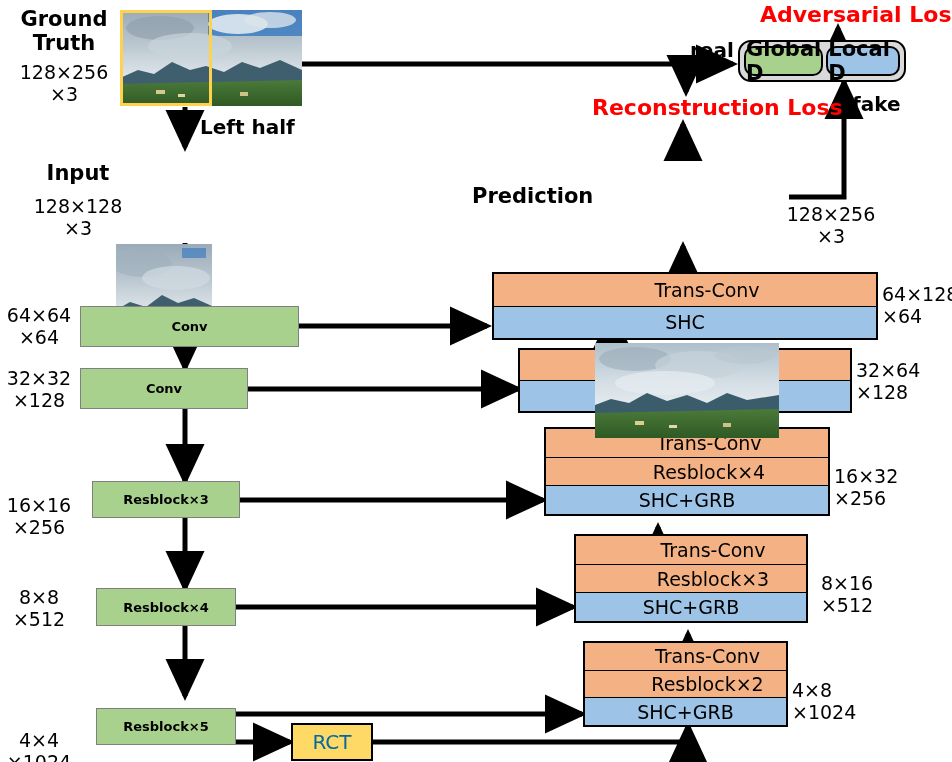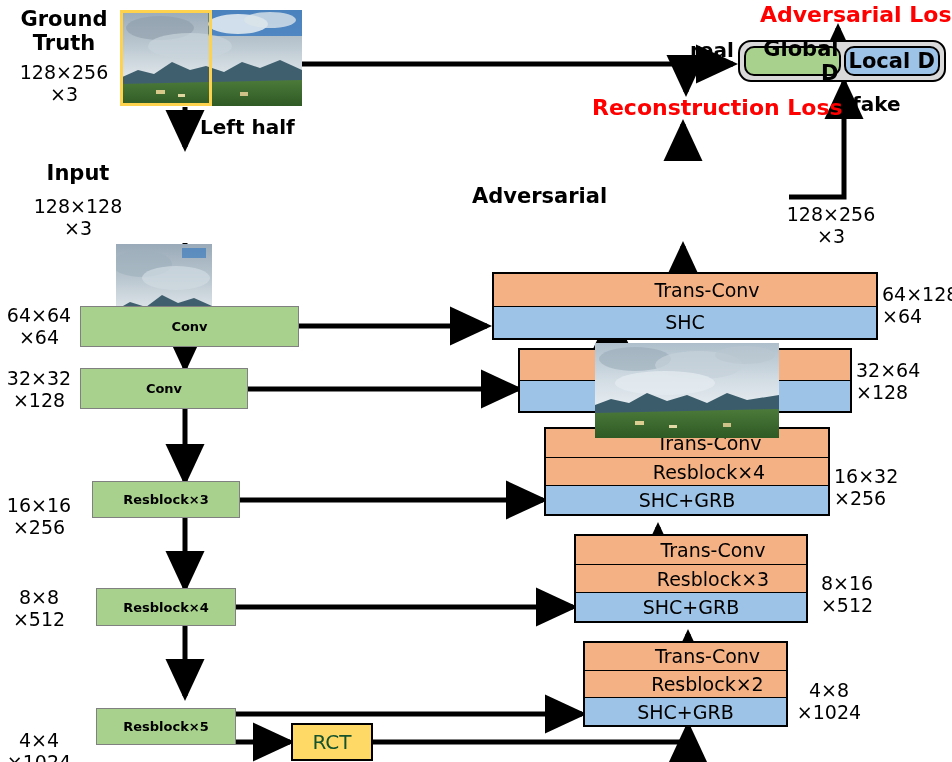--- a/index.html
+++ b/index.html
@@ -12,21 +12,21 @@
   .smlbl{font-size:20px;font-weight:bold;color:#000;white-space:nowrap;}
 
   .encbox{background:#A9D18E;border:1.5px solid #808080;display:flex;align-items:center;
           justify-content:center;font-weight:bold;font-size:13px;color:#000;box-sizing:border-box;}
   .decblock{border:2px solid #000;box-sizing:border-box;display:flex;flex-direction:column;}
   .decrow{display:flex;align-items:center;justify-content:center;font-size:19px;color:#000;
           box-sizing:border-box;}
   .rowA{background:#F4B183;border-bottom:1.5px solid #000;padding-left:44px;}
   .rowB{background:#9DC3E6;}
   .rctbox{background:#FFD966;border:2.5px solid #000;display:flex;align-items:center;
-          justify-content:center;font-weight:normal;font-size:20px;color:#14532d;box-sizing:border-box;}
+          justify-content:center;font-weight:normal;font-size:20px;color:#0369a1;box-sizing:border-box;}
   .dwrap{background:#D9D9D9;border:2.5px solid #000;border-radius:13px;display:flex;
          align-items:center;box-sizing:border-box;padding:4px;gap:3px;}
   .dcell{border:2.5px solid #000;border-radius:10px;display:flex;align-items:center;
          justify-content:center;font-size:21px;font-weight:bold;color:#000;box-sizing:border-box;}
   .dG{background:#A9D18E;}
   .dL{background:#9DC3E6;}
   .imgbox{border:0;box-sizing:border-box;overflow:hidden;position:relative;}
   .gtsel{position:absolute;border:3px solid #FFD24D;box-sizing:border-box;}
   svg.ov{position:absolute;left:0;top:0;width:952px;height:762px;pointer-events:none;}
 </style>
@@ -194,24 +194,24 @@
     <div class="decrow rowB" style="flex:1;">SHC+GRB</div>
   </div>
   <div class="abs dim" style="left:812px;top:573px;width:70px;text-align:center;">8×16
 ×512</div>
 
   <div class="abs decblock" style="left:583px;top:641px;width:205px;height:86px;">
     <div class="decrow rowA" style="flex:1;">Trans-Conv</div>
     <div class="decrow rowA" style="flex:1;">Resblock×2</div>
     <div class="decrow rowB" style="flex:1;">SHC+GRB</div>
   </div>
-  <div class="abs dim" style="left:792px;top:680px;width:74px;text-align:center;">4×8
+  <div class="abs dim" style="left:792px;top:680px;width:74px;text-align:left;">4×8
 ×1024</div>
 
-  <div class="abs namelbl" style="left:472px;top:185px;width:120px;">Adversarial</div>
+  <div class="abs namelbl" style="left:472px;top:185px;width:120px;">Prediction</div>
   <div class="abs imgbox" style="left:595px;top:151px;width:184px;height:95px;">
     <svg width="184" height="95" viewBox="0 0 184 95" preserveAspectRatio="none">
       <defs>
         <linearGradient id="psky" x1="0" y1="0" x2="0" y2="1">
           <stop offset="0" stop-color="#aebfcb"></stop>
             <stop offset="0.4" stop-color="#d3dde4"></stop>
           <stop offset="0.8" stop-color="#eef3f6"></stop>
             <stop offset="1" stop-color="#dbe4e9"></stop>
         </linearGradient>
       </defs>
@@ -228,18 +228,18 @@
     </svg>
   </div>
   <div class="abs dim" style="left:786px;top:204px;width:90px;text-align:center;">128×256
 ×3</div>
 
   <div class="abs redlbl" style="left:760px;top:2px;">Adversarial Loss</div>
   <div class="abs redlbl" style="left:592px;top:95px;">Reconstruction Loss</div>
   <div class="abs smlbl" style="left:690px;top:38px;">real</div>
   <div class="abs smlbl" style="left:852px;top:92px;">fake</div>
 
-  <div class="abs dwrap" style="left:738px;top:40px;width:208px;height:42px;text-align:right;">
+  <div class="abs dwrap" style="left:738px;top:40px;width:168px;height:42px;">
     <div class="dcell dG" style="flex:1;height:100%;">Global D</div>
     <div class="dcell dL" style="flex:1;height:100%;">Local D</div>
   </div>
 
 </div>
 
 </body></html>

